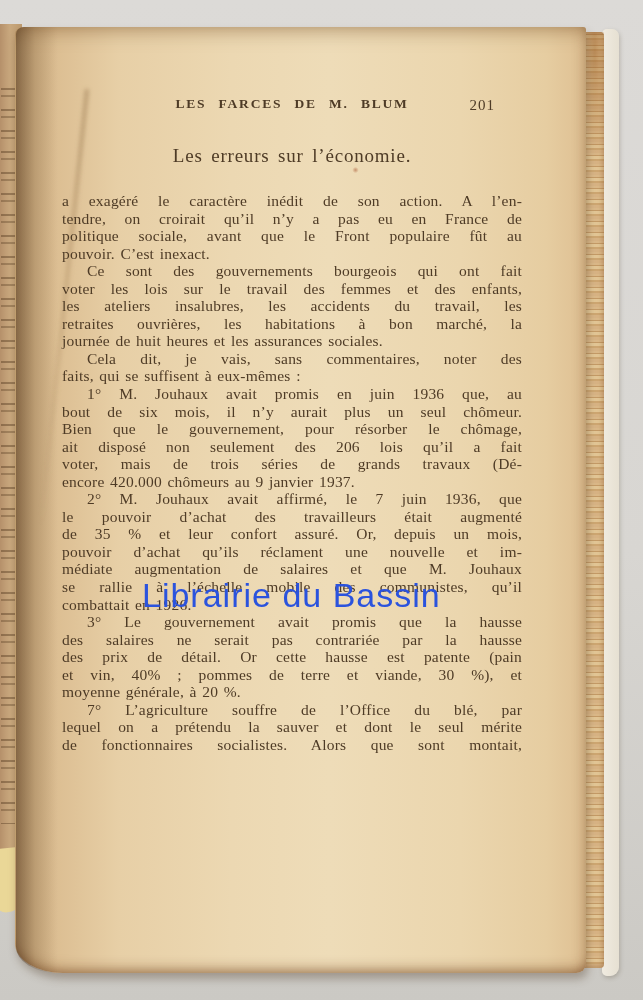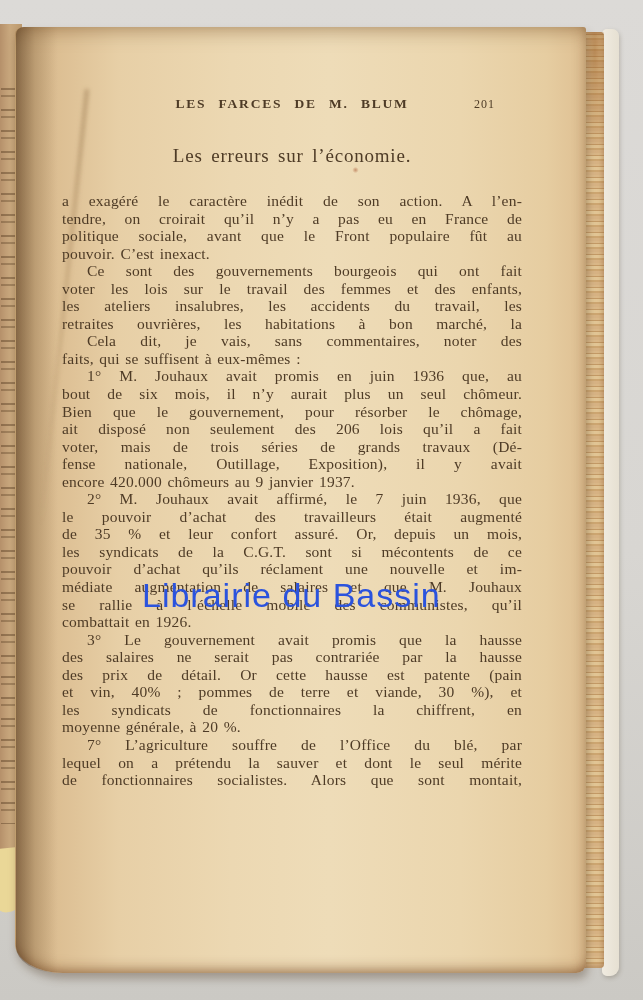--- a/index.html
+++ b/index.html
@@ -75,21 +75,21 @@
     background:radial-gradient(circle, rgba(160,70,35,0.5), rgba(160,70,35,0) 70%);
     border-radius:50%;
   }
   
   .content { position:absolute; left:62px; top:96px; width:460px; z-index:5; color:#4e3b26; }
   .running-header { position:relative; height:20px; }
   .rh-title {
     text-align:center; font-weight:bold; font-size:13.5px;
     letter-spacing:1.8px; word-spacing:7px;
   }
-  .rh-page { position:absolute; right:27px; top:1px; font-size:12px; letter-spacing:1px; font-weight:normal; }
+  .rh-page { position:absolute; right:27px; top:1px; font-size:15px; letter-spacing:1px; font-weight:normal; }
   .section-heading {
     margin-top:29px; text-align:center; 
     font-size:19px; letter-spacing:0.8px; word-spacing:3px;
   }
   .body-text { margin-top:25px; font-size:15.5px; letter-spacing:0.2px; word-spacing:1.5px; }
   .line {
     height:17.55px; line-height:17.55px;
     text-align:justify; text-align-last:justify;
     overflow:visible; white-space:normal;
   }
@@ -127,50 +127,48 @@
           <div class="line">a exagéré le caractère inédit de son action. A l’en-</div>
           <div class="line">tendre, on croirait qu’il n’y a pas eu en France de</div>
           <div class="line">politique sociale, avant que le Front populaire fût au</div>
           <div class="line last">pouvoir. C’est inexact.</div>
         </div>
         <div>
           <div class="line first">Ce sont des gouvernements bourgeois qui ont fait</div>
           <div class="line">voter les lois sur le travail des femmes et des enfants,</div>
           <div class="line">les ateliers insalubres, les accidents du travail, les</div>
           <div class="line">retraites ouvrières, les habitations à bon marché, la</div>
+          <div class="line last">journée de huit heures et les assurances sociales.</div>
         </div>
         <div>
           <div class="line first">Cela dit, je vais, sans commentaires, noter des</div>
           <div class="line last">faits, qui se suffisent à eux-mêmes :</div>
         </div>
         <div>
           <div class="line first">1° M. Jouhaux avait promis en juin 1936 que, au</div>
           <div class="line">bout de six mois, il n’y aurait plus un seul chômeur.</div>
           <div class="line">Bien que le gouvernement, pour résorber le chômage,</div>
           <div class="line">ait disposé non seulement des 206 lois qu’il a fait</div>
           <div class="line">voter, mais de trois séries de grands travaux (Dé-</div>
-          <div class="line">fense nationale, Outillage, Exposition), il y avait</div>
           <div class="line last">encore 420.000 chômeurs au 9 janvier 1937.</div>
         </div>
         <div>
           <div class="line first">2° M. Jouhaux avait affirmé, le 7 juin 1936, que</div>
           <div class="line">le pouvoir d’achat des travailleurs était augmenté</div>
           <div class="line">de 35 % et leur confort assuré. Or, depuis un mois,</div>
-          <div class="line">les syndicats de la C.G.T. sont si mécontents de ce</div>
           <div class="line">pouvoir d’achat qu’ils réclament une nouvelle et im-</div>
           <div class="line">médiate augmentation de salaires et que M. Jouhaux</div>
           <div class="line">se rallie à l’échelle mobile des communistes, qu’il</div>
           <div class="line last">combattait en 1926.</div>
         </div>
         <div>
           <div class="line first">3° Le gouvernement avait promis que la hausse</div>
           <div class="line">des salaires ne serait pas contrariée par la hausse</div>
           <div class="line">des prix de détail. Or cette hausse est patente (pain</div>
           <div class="line">et vin, 40% ; pommes de terre et viande, 30 %), et</div>
-          <div class="line">les syndicats de fonctionnaires la chiffrent, en</div>
           <div class="line last">moyenne générale, à 20 %.</div>
         </div>
         <div>
           <div class="line first">7° L’agriculture souffre de l’Office du blé, par</div>
           <div class="line">lequel on a prétendu la sauver et dont le seul mérite</div>
           <div class="line">de fonctionnaires socialistes. Alors que sont montait,</div>
         </div>
       </div>
   </div>
 

